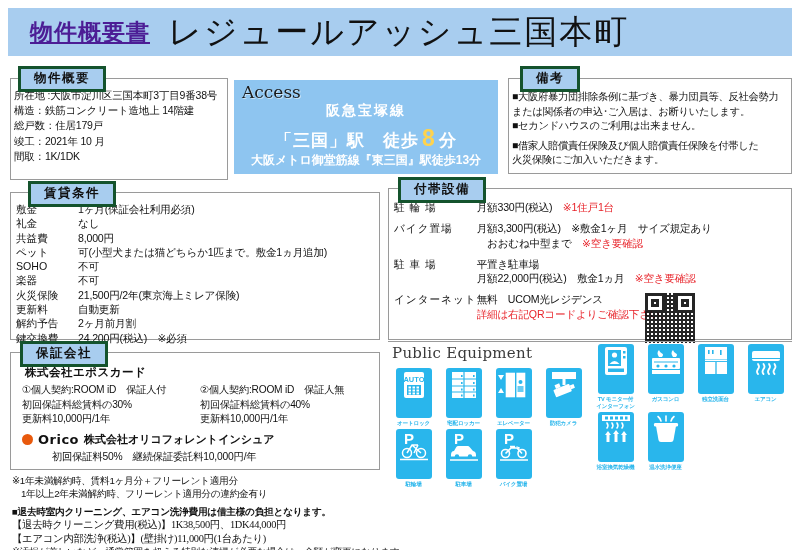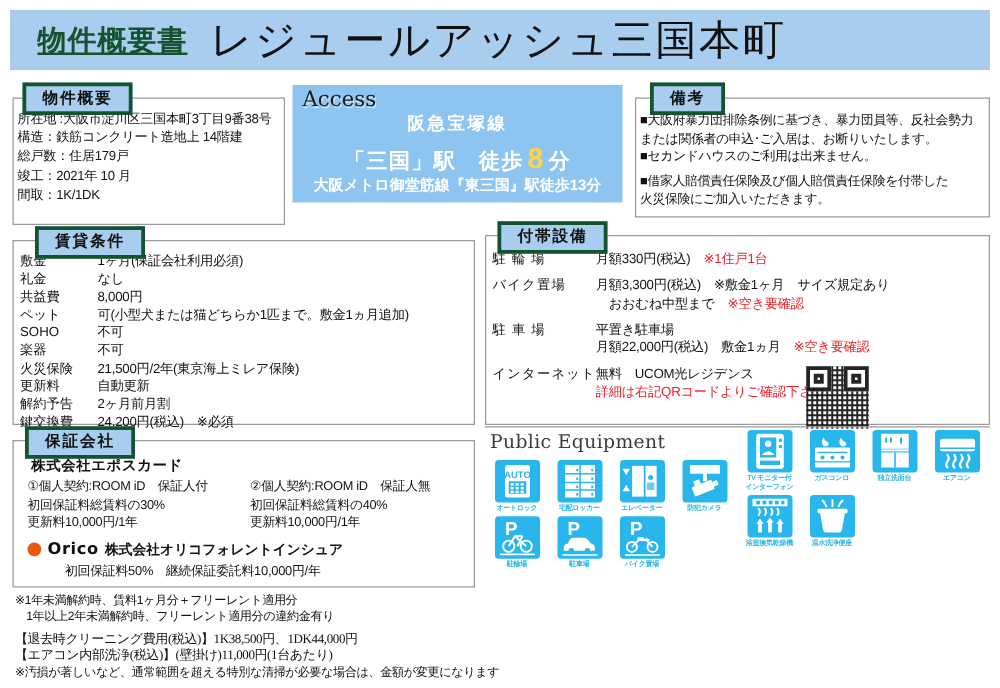--- a/index.html
+++ b/index.html
@@ -32,21 +32,21 @@
     height: 48px;
     background: #a8cdef;
     display: flex;
     align-items: center;
     padding-left: 22px;
     box-sizing: border-box;
   }
   .header-label {
     font-size: 23px;
     font-weight: bold;
-    color: #14532d;
+    color: #4c1d95;
     letter-spacing: 1px;
     text-decoration: underline;
     white-space: nowrap;
   }
   .header-title {
     font-size: 33px;
     font-weight: 400;
     color: #111;
     margin-left: 18px;
     letter-spacing: 2px;
@@ -86,21 +86,21 @@
     font-size: 10.5px;
     line-height: 15.2px;
     letter-spacing: -0.2px;
     white-space: nowrap;
   }
 
   
   #access-panel {
     position: absolute;
     left: 234px;
-    top: 68px;
+    top: 80px;
     width: 264px;
     height: 94px;
     background: #8ec5f0;
     box-sizing: border-box;
   }
   .access-word {
     position: absolute;
     left: 8px;
     top: 2px;
     font-size: 17px;
@@ -312,21 +312,21 @@
     gap: 2px 3px;
   }
   .icon-cell {
     width: 47px;
     display: flex;
     flex-direction: column;
     align-items: center;
   }
   .icon-tile {
     width: 36px;
-    height: 34px;
+    height: 50px;
     background: #29b6ec;
     border-radius: 3px;
     position: relative;
     overflow: hidden;
   }
   .icon-cap {
     margin-top: 2px;
     font-size: 5.6px;
     color: #29b6ec;
     font-weight: bold;
@@ -476,20 +476,21 @@
     <span class="orico-dot"></span>
     <span class="orico-word">Orico</span>
     <span class="orico-name">株式会社オリコフォレントインシュア</span>
   </div>
   <div class="guar-orico-fee">初回保証料50%　継続保証委託料10,000円/年</div>
 
   <div class="footnotes" id="footnotes">
       <div>※1年未満解約時、賃料1ヶ月分＋フリーレント適用分</div>
       <div class="fn-indent">1年以上2年未満解約時、フリーレント適用分の違約金有り</div>
       <span class="fn-gap"></span>
+      <div class="fn-b">■退去時室内クリーニング、エアコン洗浄費用は借主様の負担となります。</div>
       <div class="fn-serif">【退去時クリーニング費用(税込)】1K38,500円、1DK44,000円</div>
       <div class="fn-serif">【エアコン内部洗浄(税込)】(壁掛け)11,000円(1台あたり)</div>
       <div>※汚損が著しいなど、通常範囲を超える特別な清掃が必要な場合は、金額が変更になります</div>
     </div>
 
   <div class="hr-line"></div>
 
   <div class="equip" id="public-equip">
     <div class="equip-head">Public Equipment</div>
     <div class="icon-grid" id="public-icons">

